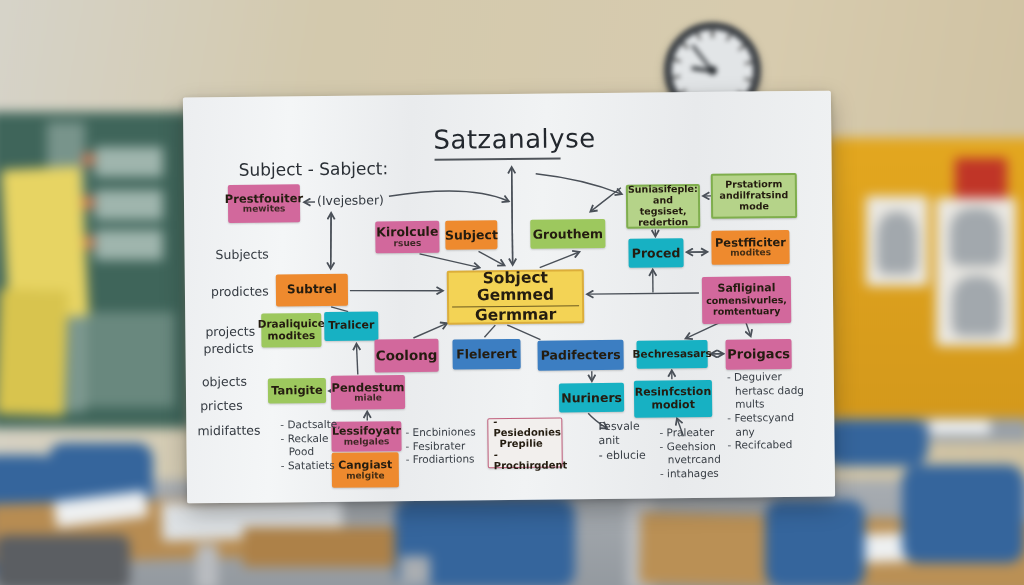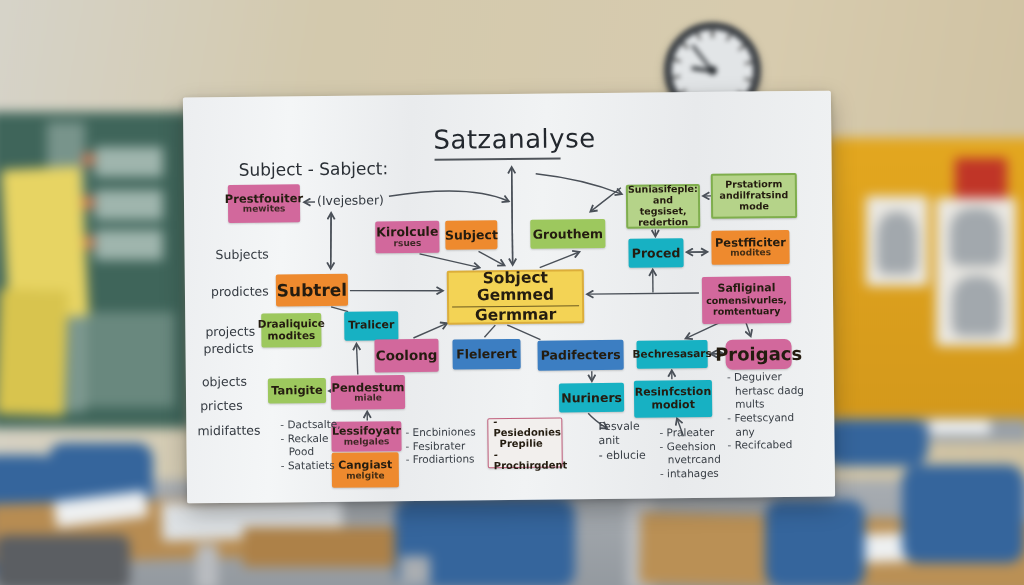--- a/index.html
+++ b/index.html
@@ -212,47 +212,47 @@
     </div>
     <div class="bx orange" style="left:527px;top:139px;width:78px;height:34px;font-size:11.5px;text-align:center;">
       <span>Pestfficiter</span>
       <span class="l2">modites</span>
     </div>
     <div class="bx pink sm" style="left:517px;top:185px;width:89px;height:47px;">
       <span style="font-size:11px;">Safliginal</span>
       <span>comensivurles,</span>
       <span>romtentuary</span>
     </div>
-    <div class="bx orange" style="left:91px;top:178px;width:72px;height:32px;font-size:17px;">
+    <div class="bx orange" style="left:91px;top:178px;width:72px;height:32px;font-size:12px;">
       <span>Subtrel</span>
     </div>
     <div class="bx yellow central" style="left:262px;top:176px;width:137px;height:54px;">
       <span class="t1">Sobject Gemmed</span>
       <span>Germmar</span>
     </div>
     <div class="bx green" style="left:76px;top:217px;width:60px;height:34px;font-size:10.5px;">
       <span>Draaliquice</span>
       <span>modites</span>
     </div>
-    <div class="bx cyan" style="left:139px;top:216px;width:54px;height:29px;font-size:11px;margin-left:20px;">
+    <div class="bx cyan" style="left:139px;top:216px;width:54px;height:29px;font-size:11px;">
       <span>Tralicer</span>
     </div>
     <div class="bx pink" style="left:189px;top:244px;width:64px;height:33px;font-size:13.5px;">
       <span>Coolong</span>
     </div>
     <div class="bx blue" style="left:267px;top:245px;width:68px;height:30px;">
       <span>Flelerert</span>
     </div>
     <div class="bx blue" style="left:352px;top:247px;width:86px;height:30px;">
       <span>Padifecters</span>
     </div>
     <div class="bx cyan" style="left:451px;top:248px;width:71px;height:28px;font-size:10.5px;">
       <span>Bechresasars</span>
     </div>
-    <div class="bx pink" style="left:540px;top:248px;width:66px;height:30px;font-size:18px;border-radius:7px;">
+    <div class="bx pink" style="left:540px;top:248px;width:66px;height:30px;font-size:13px;">
       <span>Proigacs</span>
     </div>
     <div class="bx green" style="left:82px;top:282px;width:58px;height:25px;font-size:11.5px;">
       <span>Tanigite</span>
     </div>
     <div class="bx pink" style="left:145px;top:280px;width:74px;height:34px;font-size:11.5px;">
       <span>Pendestum</span>
       <span class="l2">miale</span>
     </div>
     <div class="bx cyan" style="left:373px;top:290px;width:65px;height:29px;">

